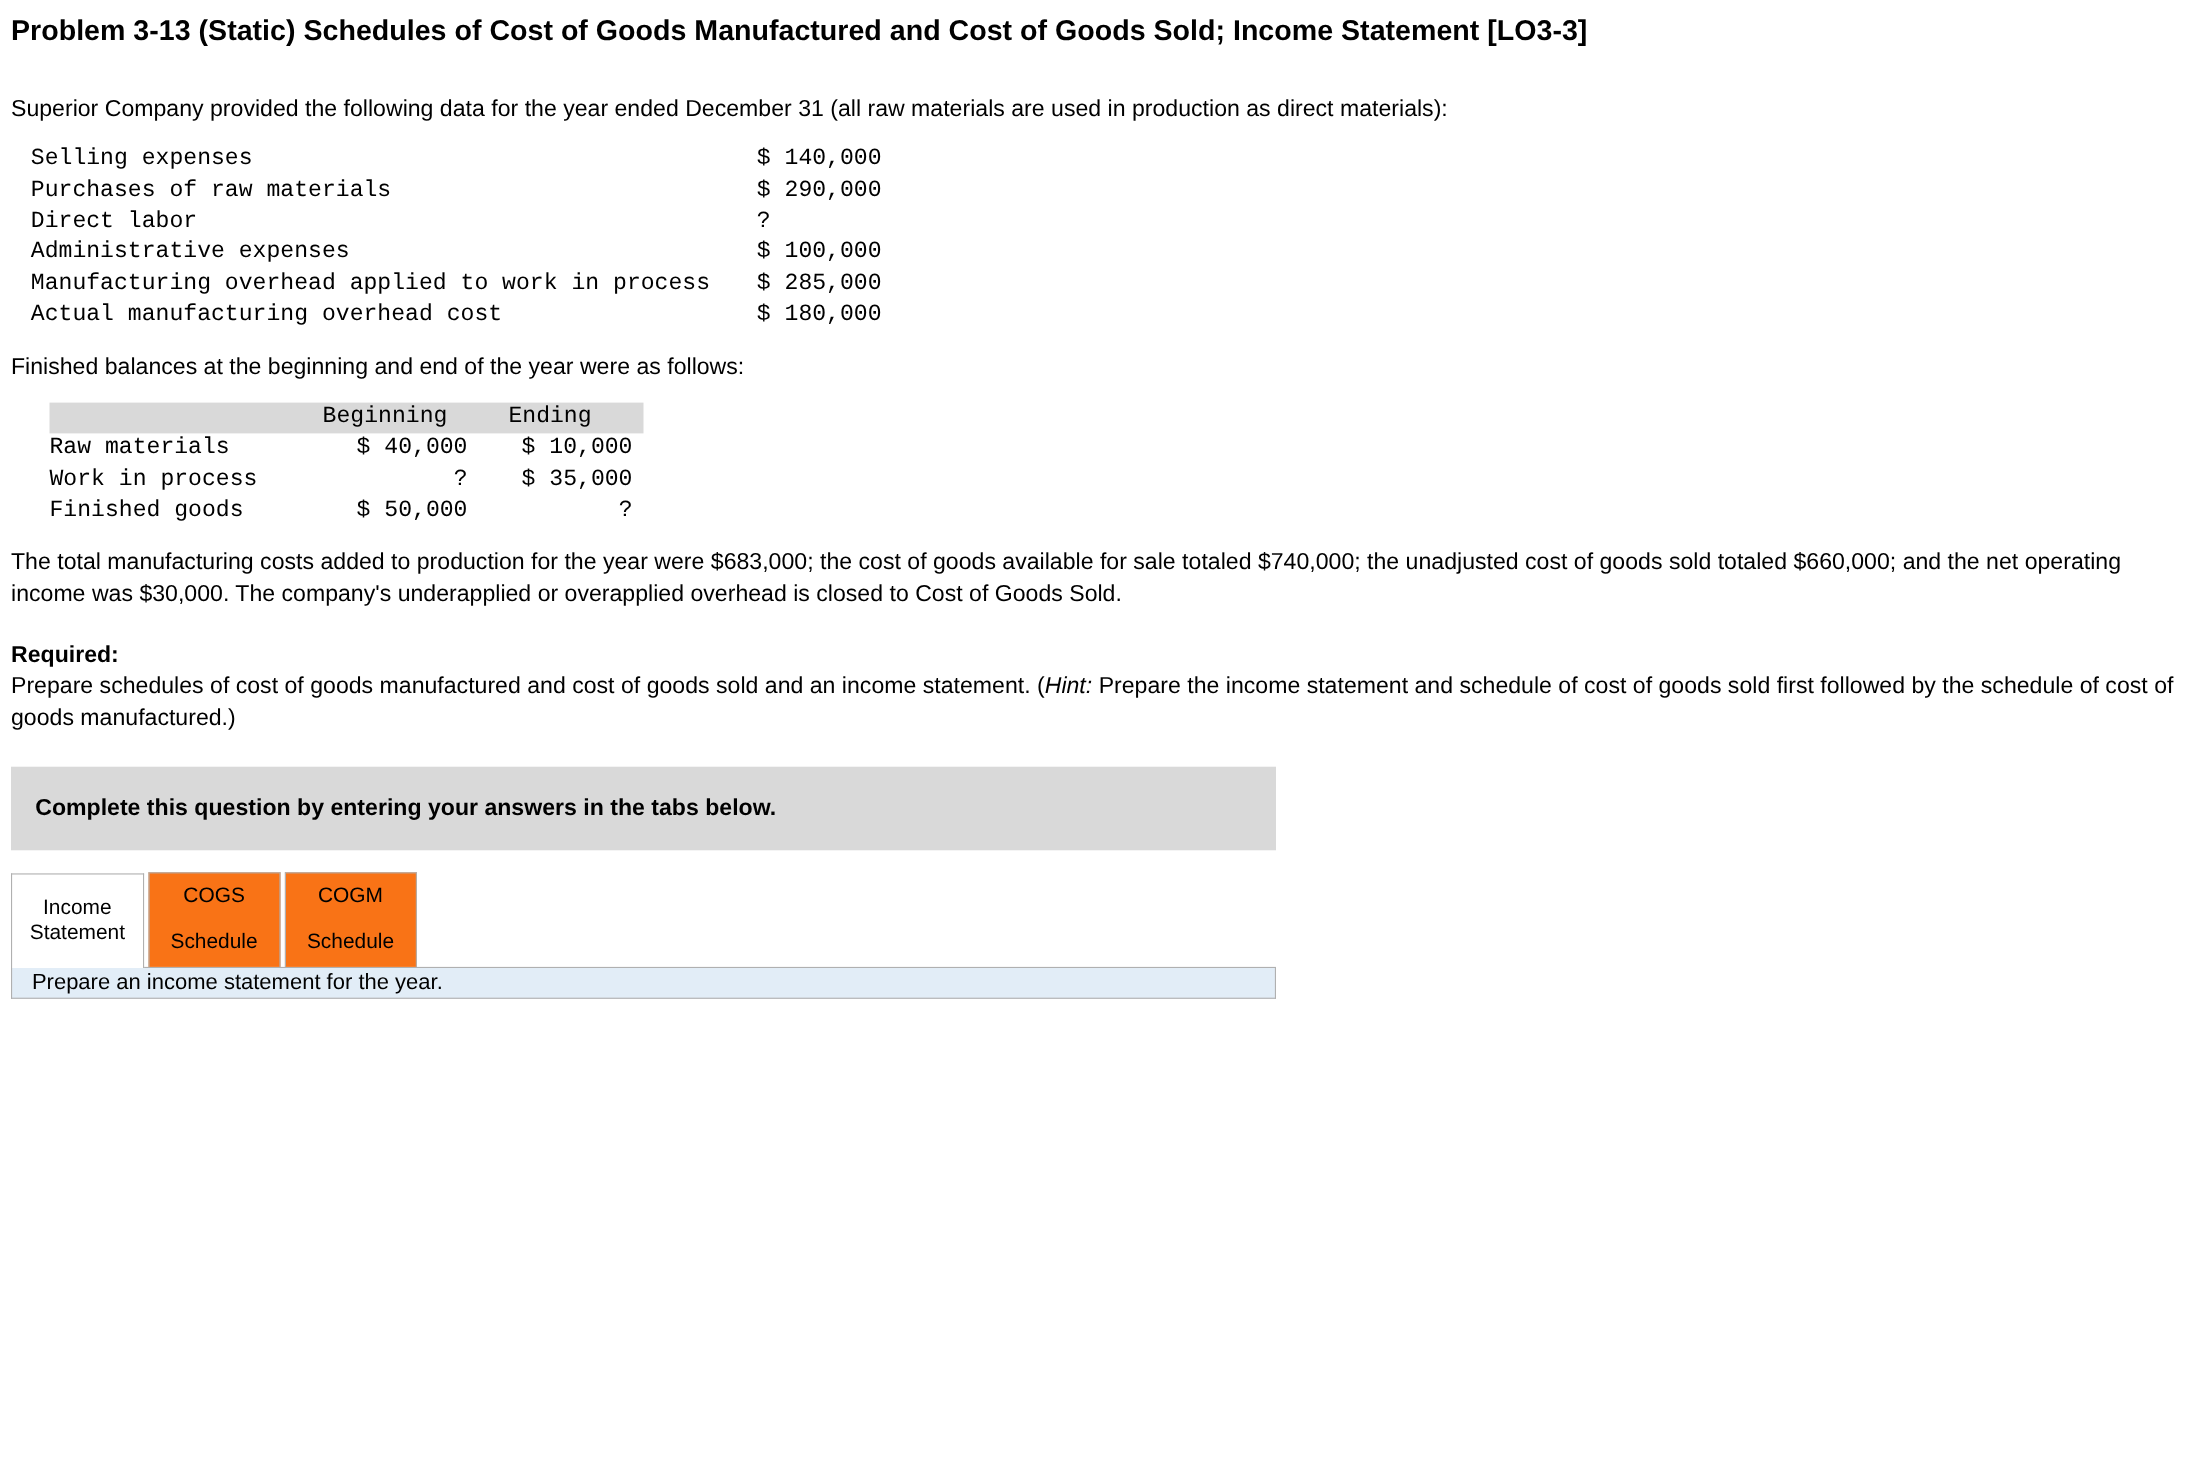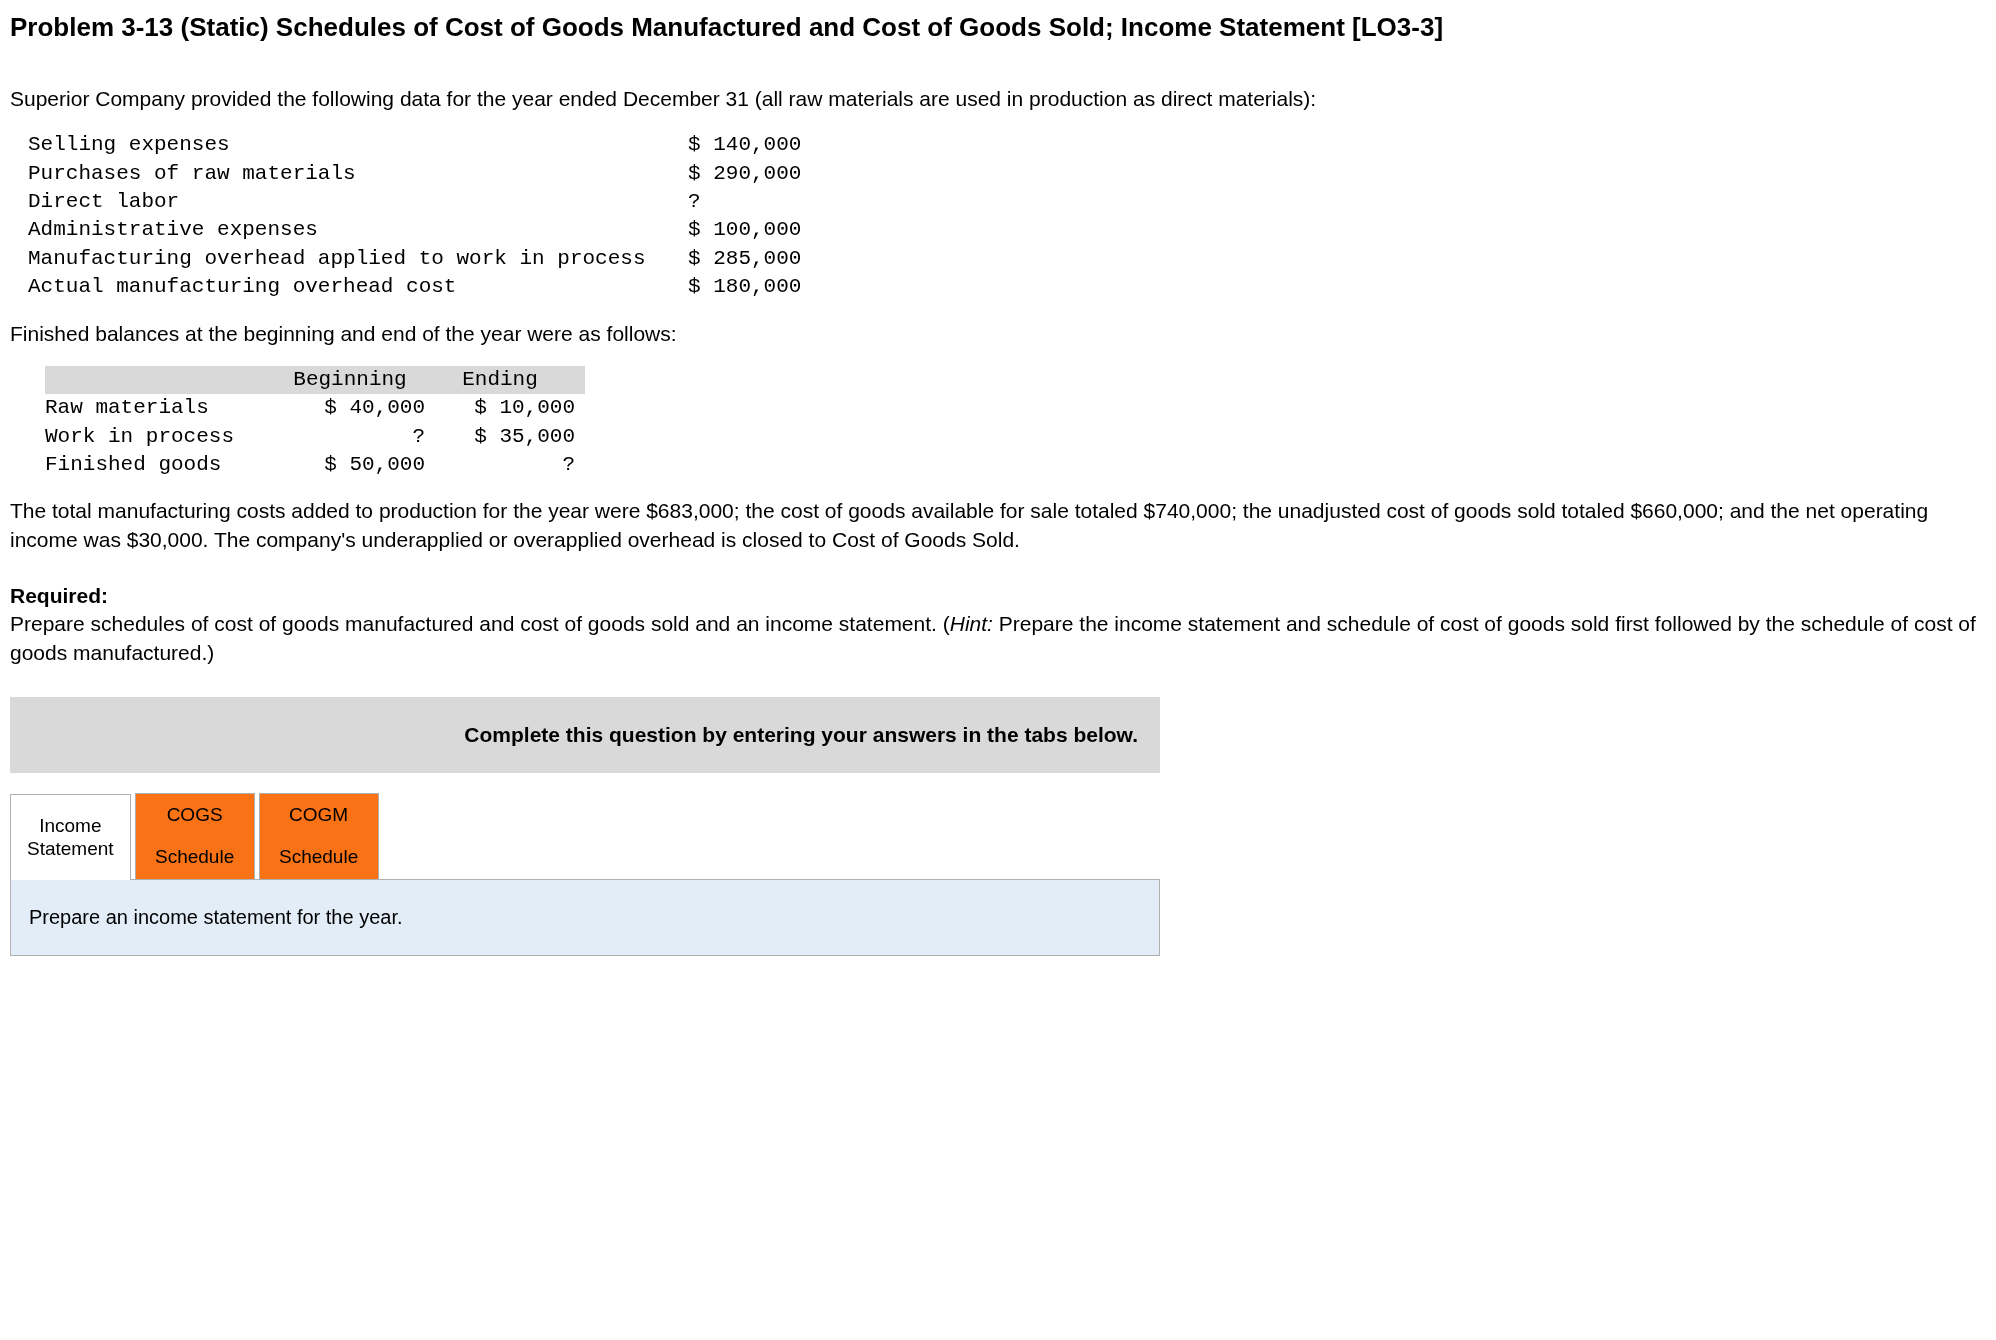--- a/index.html
+++ b/index.html
@@ -82,21 +82,20 @@
     .answer-area {
       margin-top: 30px;
       width: 1150px;
     }
     .instruction-bar {
       background: #d9d9d9;
       padding: 24px 22px;
       font-weight: bold;
       font-size: 21px;
       margin-bottom: 20px;
-      text-align: right;
     }
     .tabs {
       display: flex;
       border-bottom: 1px solid #b0b0b0;
     }
     .tab {
       border: 1px solid #b0b0b0;
       border-bottom: none;
       padding: 10px 16px;
       margin-right: 4px;
@@ -115,21 +114,21 @@
       background: #fff;
       position: relative;
       top: 1px;
     }
     .tab.inactive {
       background: #f97316;
       gap: 19px;
     }
     .tab-content {
       background: #e2edf7;
-      padding: 24px 18px;
+      padding: 0 18px;
       font-size: 20px;
       border-left: 1px solid #b0b0b0;
       border-right: 1px solid #b0b0b0;
       border-bottom: 1px solid #b0b0b0;
     }
   </style>
 </head>
 <body>
 
 <div class="title">Problem 3-13 (Static) Schedules of Cost of Goods Manufactured and Cost of Goods Sold; Income Statement [LO3-3]</div>

